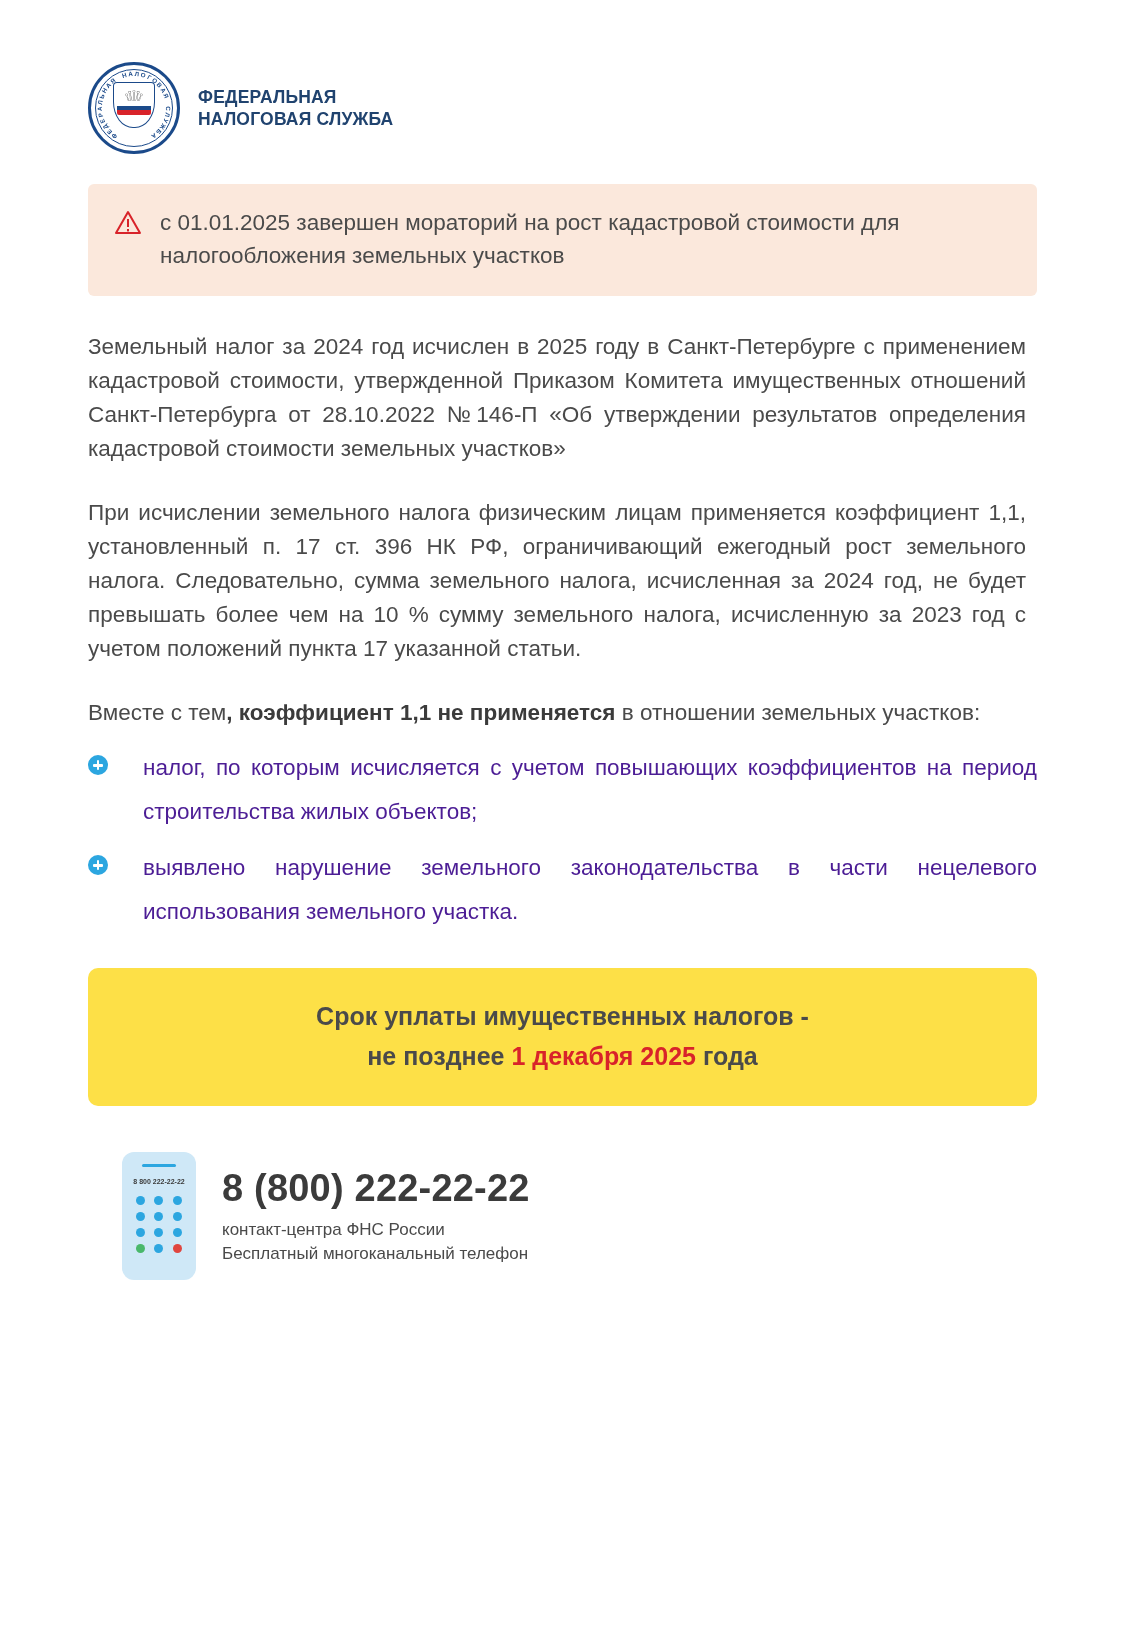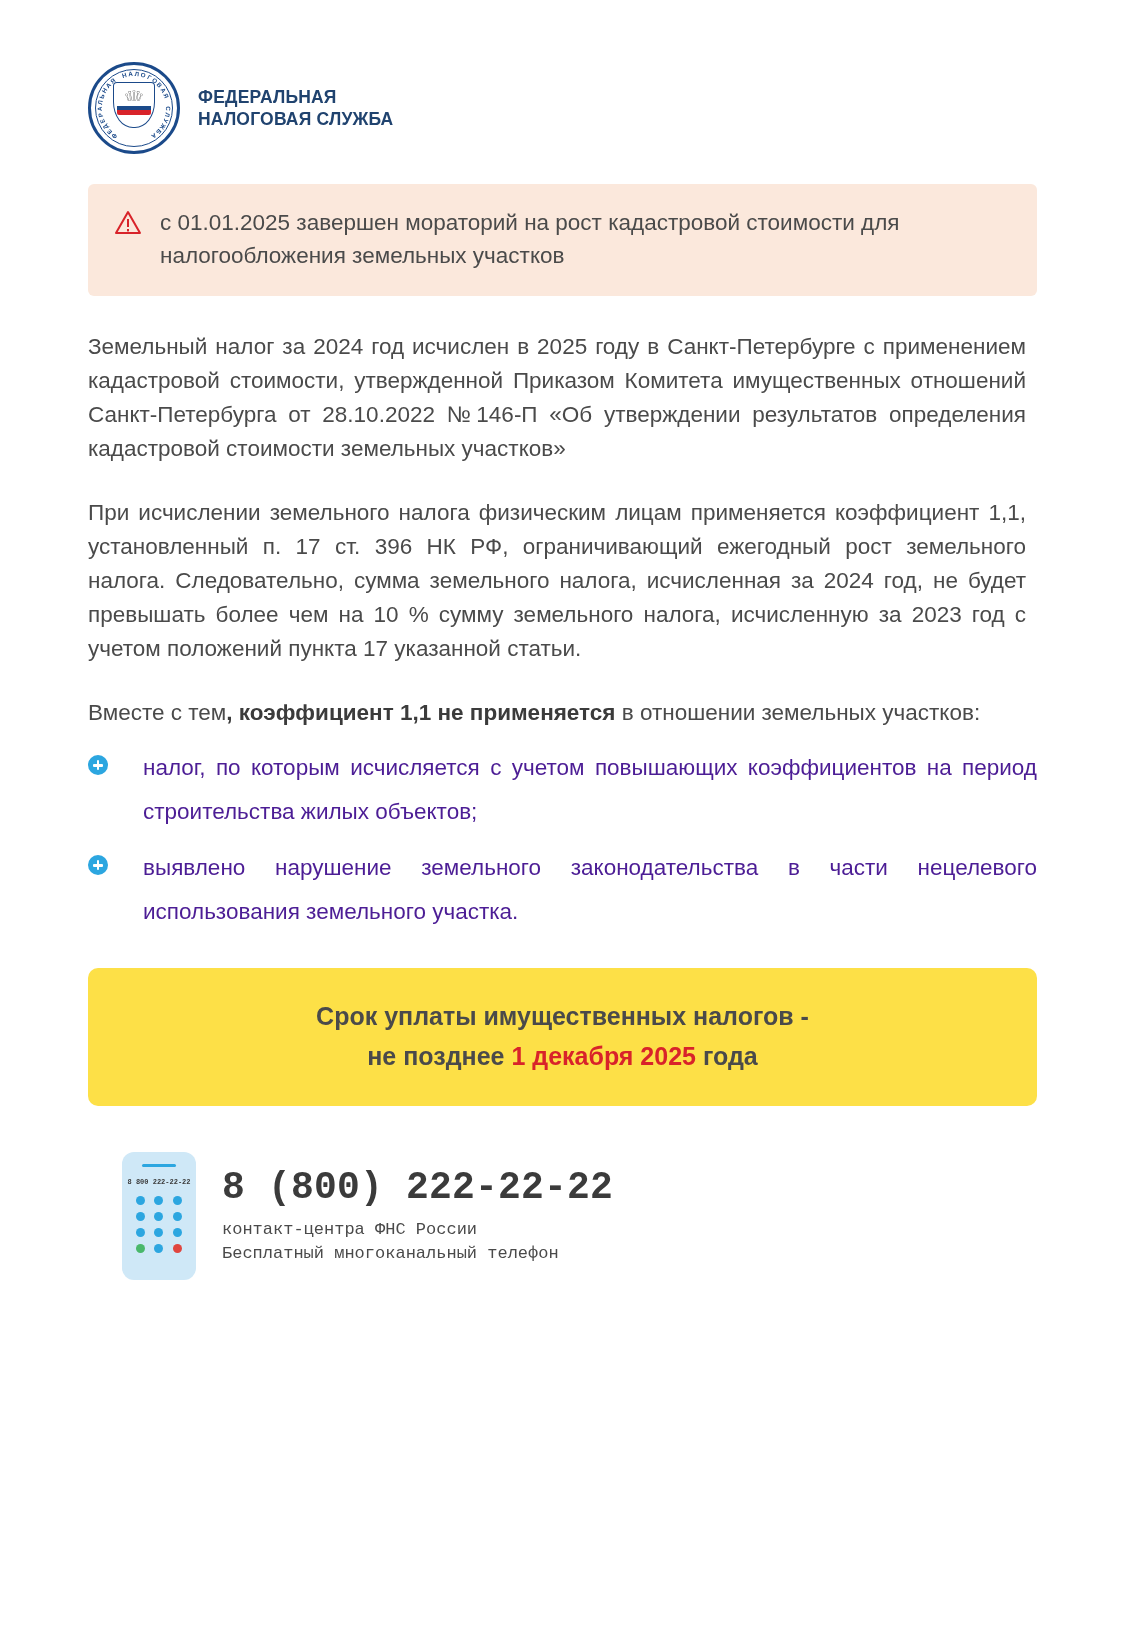--- a/index.html
+++ b/index.html
@@ -230,21 +230,20 @@
     margin-top: 33px;
   }
 
   
   .footer {
     margin-top: 46px;
     display: flex;
     align-items: center;
     gap: 26px;
     padding-left: 34px;
-    font-family: Liberation Mono, monospace;
   }
   .phone-device {
     width: 74px;
     height: 128px;
     border-radius: 12px;
     background: #cfe8f7;
     position: relative;
     flex: none;
   }
   .phone-device .screen-line {

